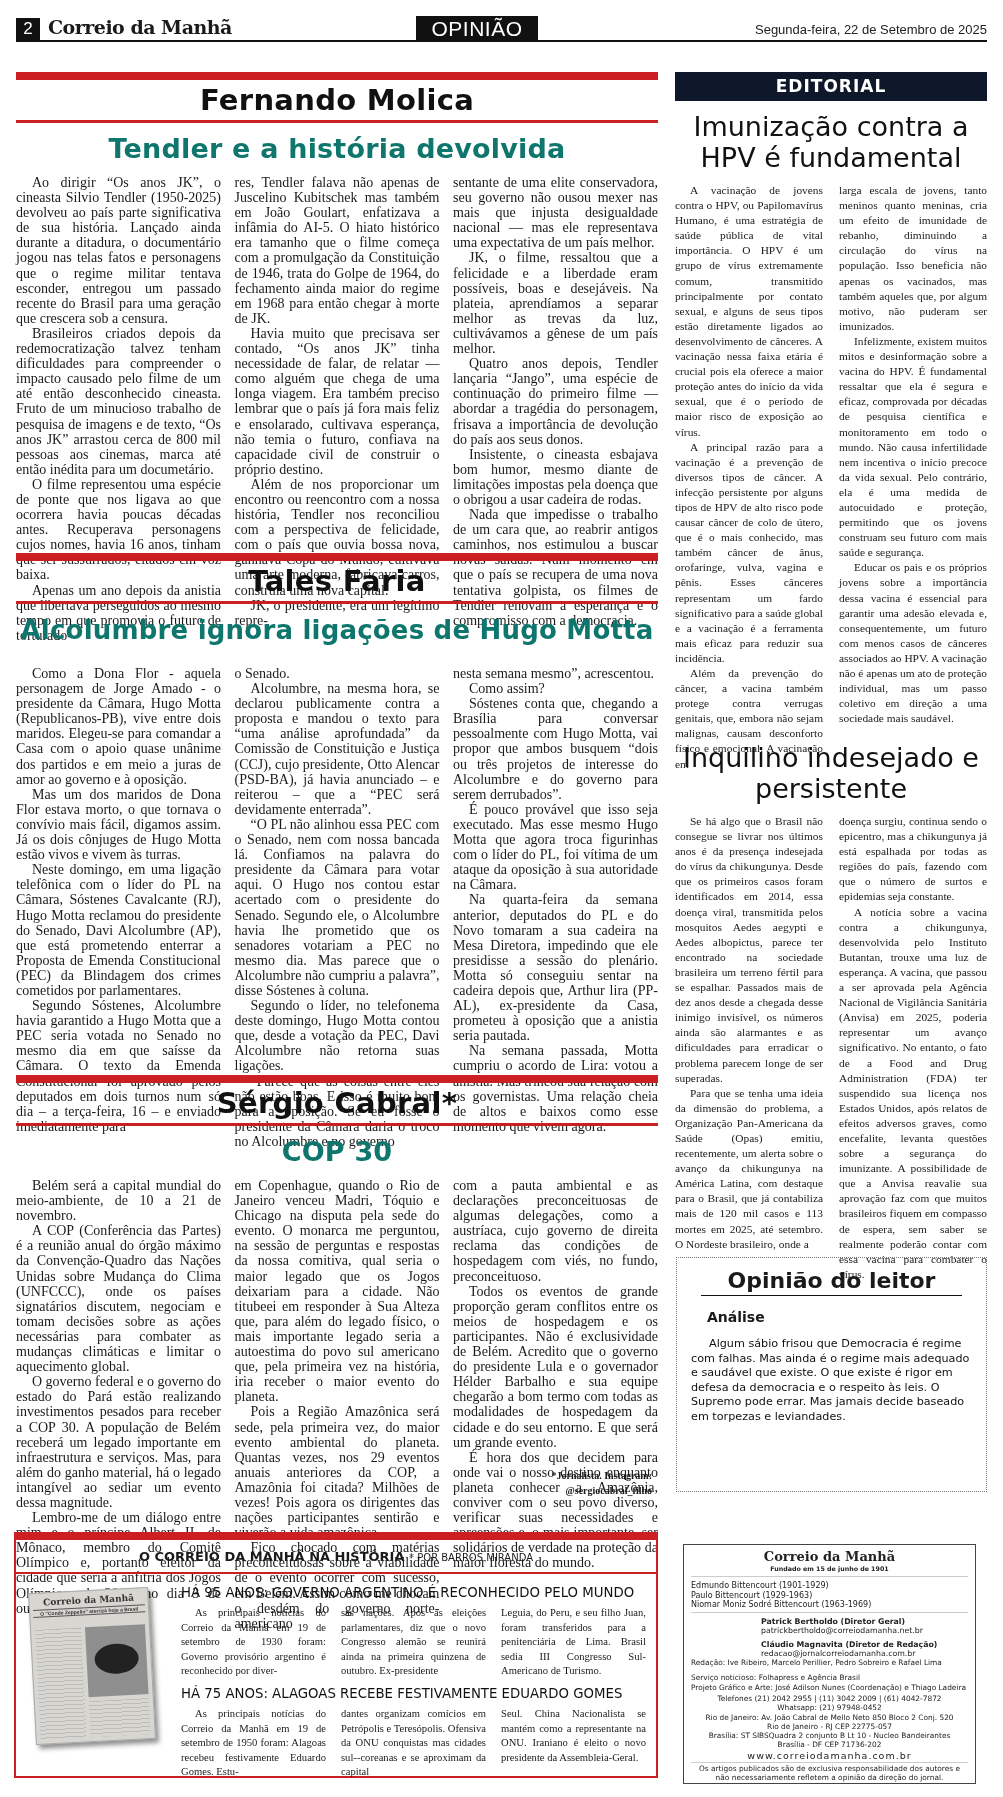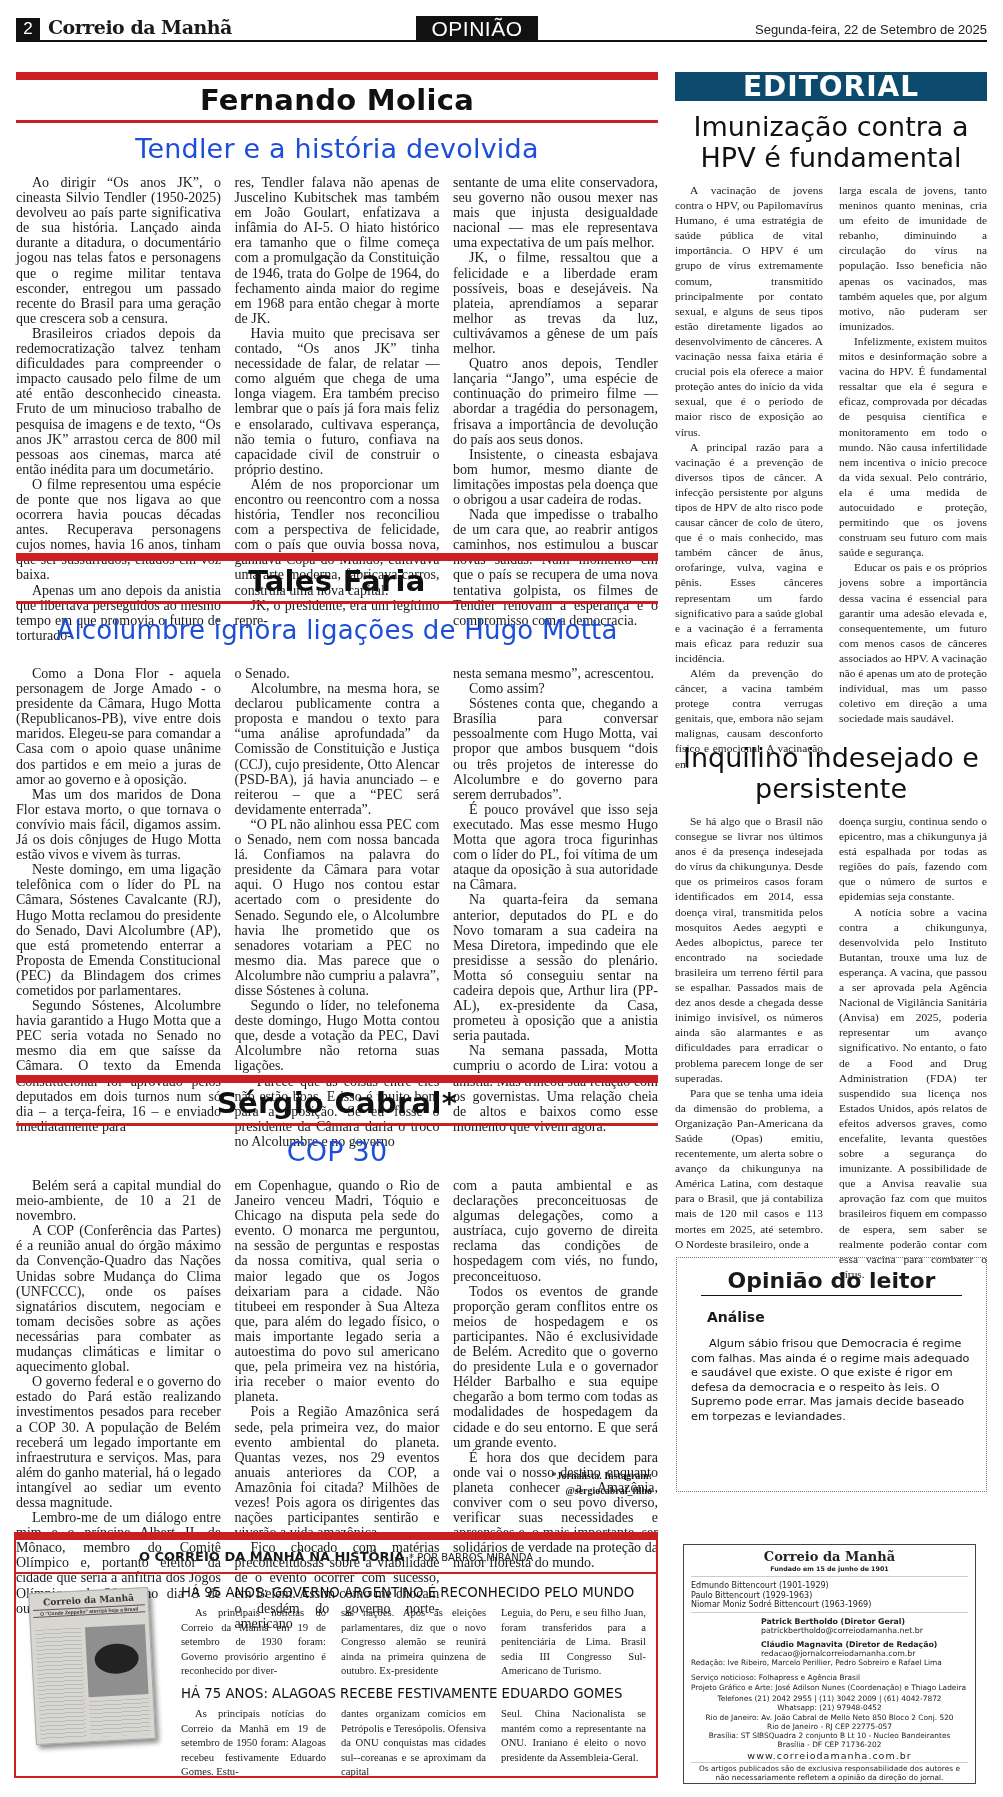--- a/index.html
+++ b/index.html
@@ -11,29 +11,29 @@
   .page-num { position: absolute; left: 0; top: 2px; width: 24px; height: 22px; background: #111; color: #fff; font-family: "Liberation Sans", sans-serif; font-size: 17px; text-align: center; line-height: 22px; }
   .paper-name { position: absolute; left: 32px; top: 0px; font-family: "DejaVu Serif", serif; font-weight: bold; font-size: 19px; letter-spacing: -0.5px; }
   .section-tag { position: absolute; left: 400px; top: 0; width: 122px; height: 26px; background: #111; color: #fff; font-family: "Liberation Sans", sans-serif; font-size: 21px; text-align: center; line-height: 26px; letter-spacing: 0.5px; }
   .date { position: absolute; right: 0; top: 6px; font-family: "Liberation Sans", sans-serif; font-size: 13px; color: #222; }
 
   
   .article { position: absolute; left: 16px; width: 642px; }
   .bar-top { height: 8px; background: #cc1f24; }
   .author { font-family: "DejaVu Sans", sans-serif; font-weight: 600; font-size: 29px; text-align: center; height: 40px; line-height: 40px; color: #111; letter-spacing: 0.3px; }
   .bar-thin { height: 3px; background: #cc1f24; }
-  .headline { font-family: "DejaVu Sans", sans-serif; font-weight: normal; font-size: 27px; text-align: center; line-height: 44px; color: #1d4ed8; letter-spacing: 0.2px; }
+  .headline { font-family: "DejaVu Sans", sans-serif; font-weight: bold; font-size: 27px; text-align: center; line-height: 44px; color: #0f766e; letter-spacing: 0.2px; }
   .cols { display: flex; justify-content: space-between; margin-top: 4px; }
   .col { width: 205px; font-size: 14px; line-height: 15.1px; text-align: justify; hyphens: auto; }
   .col p { text-indent: 16px; }
   .col p.cont { text-indent: 0; }
 
   
   .editorial { position: absolute; left: 675px; top: 72px; width: 312px; }
-  .editorial-tag { height: 29px; background: #0c4a6e; color: #fff; font-family: "DejaVu Sans", sans-serif; font-weight: bold; font-size: 28px; text-align: center; line-height: 29px; letter-spacing: 1px; }
+  .editorial-tag { height: 29px; background: #0f172a; color: #fff; font-family: "DejaVu Sans", sans-serif; font-weight: bold; font-size: 17px; text-align: center; line-height: 29px; letter-spacing: 1px; }
   .ed-head { font-family: "DejaVu Sans", sans-serif; font-size: 27px; line-height: 31px; text-align: center; color: #111; margin-top: 10px; }
   .ed-cols { display: flex; justify-content: space-between; margin-top: 10px; }
   .ed-col { width: 148px; font-size: 11.4px; line-height: 15.1px; text-align: justify; }
   .ed-col p { text-indent: 15px; }
   .ed-col p.cont { text-indent: 0; }
   .ed-second { position: absolute; left: 675px; top: 742px; width: 312px; }
 
   
   .reader-box { position: absolute; left: 676px; top: 1257px; width: 311px; height: 235px; border: 1px dotted #777; padding: 10px 14px; font-family: "DejaVu Sans", sans-serif; }
   .reader-title { font-weight: bold; font-size: 22px; text-align: center; padding-bottom: 2px; border-bottom: 1px solid #111; margin: 0 10px; }

